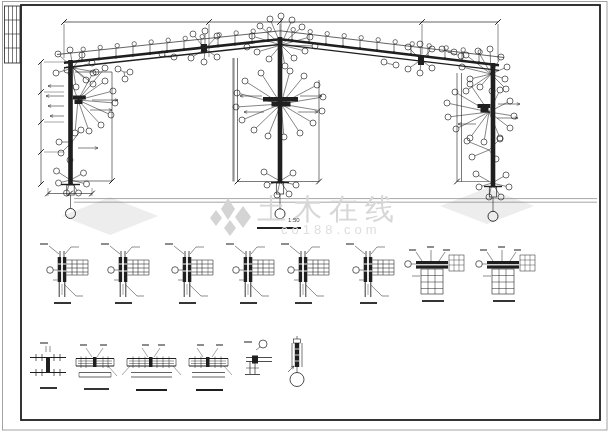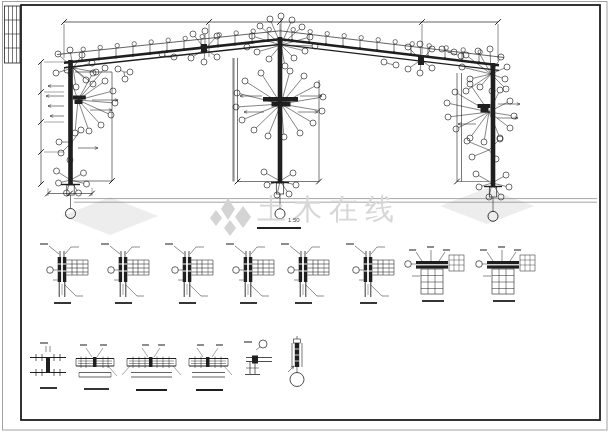--- a/index.html
+++ b/index.html
@@ -775,14 +775,15 @@
 
   <div class="wm-logo">
     <svg width="56" height="42" viewBox="0 0 56 42">
       <polygon points="23,0 30,11 23,22 16,11" fill="#d4d4d4"></polygon>
       <polygon points="38,8 46,19 38,30 30,19" fill="#d4d4d4"></polygon>
       <polygon points="25,22 31,30 25,38 19,30" fill="#d4d4d4"></polygon>
       <polygon points="11,12 17,20 11,28 5,20" fill="#d4d4d4"></polygon>
     </svg>
   </div>
   <div class="wm-text">土木在线</div>
+  <div class="wm-url">co188.com</div>
   <div class="scale-label">1:50</div>
 </div>
 
 </body></html>

